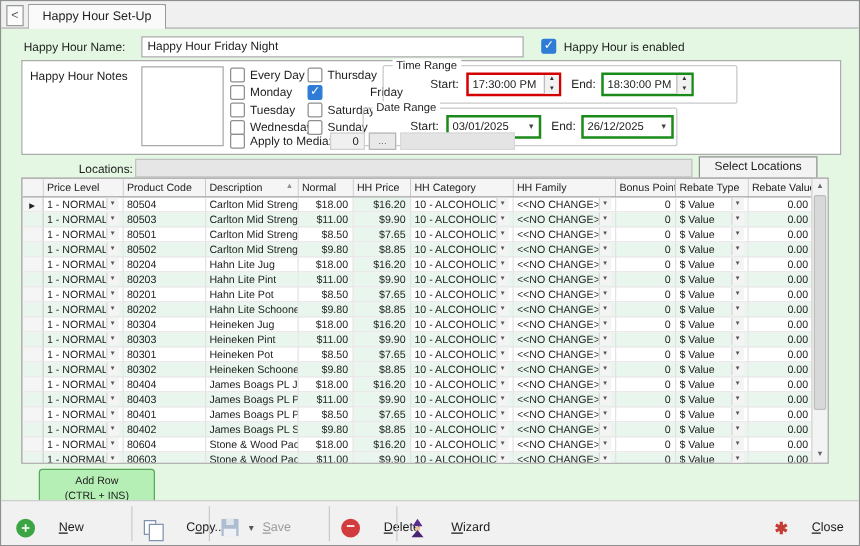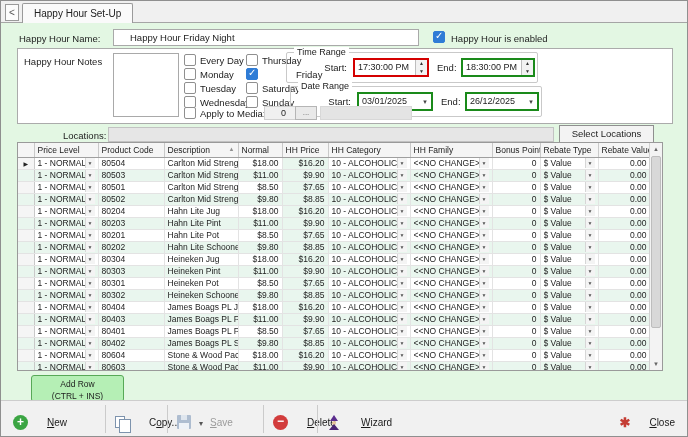--- a/index.html
+++ b/index.html
@@ -10,21 +10,21 @@
 
   
   .tabstrip { position:absolute; top:0; left:0; right:0; height:22px; background:#f0f0f0; border-bottom:1px solid #a5a5a5; }
   .back-btn { position:absolute; left:4px; top:3px; width:14px; height:17px; border:1px solid #9a9a9a; background:#fcfcfc; font-size:10px; text-align:center; line-height:15px; color:#555; cursor:default; }
   .tab { position:absolute; left:21px; top:2px; height:21px; padding:0 11px; background:#fafafa; border:1px solid #9a9a9a; border-bottom:none; font-size:10px; line-height:19px; color:#222; border-radius:2px 2px 0 0; }
 
   
   .main { position:absolute; top:22px; left:0; right:0; bottom:36px; background:var(--mint,#e3f7e3); }
   .lbl { position:absolute; font-size:9.5px; color:#1d1d1d; white-space:nowrap; }
 
-  .tb { position:absolute; border:1px solid #a9a9a9; background:#fff; font-size:9.5px; padding:1px 16px; line-height:13px; overflow:hidden; white-space:nowrap; }
+  .tb { position:absolute; border:1px solid #a9a9a9; background:#fff; font-size:9.5px; padding:1px 4px; line-height:13px; overflow:hidden; white-space:nowrap; }
   .tb-disabled { background:#e6e6e6; border-color:#c2c2c2; }
 
   
   .cb { position:absolute; width:12px; height:12px; border:1px solid #8f8f8f; border-radius:2px; background:#fff; }
   .cb.checked { background:var(--check_blue,#2f7cd6); border-color:var(--check_blue,#2f7cd6); }
   .cb.checked::after { content:"✓"; position:absolute; left:1px; top:-2px; color:#fff; font-size:10px; }
 
   
   .panel { position:absolute; left:16px; top:25px; width:656px; height:76px; background:#fff; border:1px solid #ababab; }
   .notes-box { position:absolute; left:95px; top:4px; width:66px; height:64px; border:1px solid #a9a9a9; background:#fff; }
@@ -122,21 +122,21 @@
 
       <div class="cb" style="left:228px; top:5px;"></div>
       <div class="lbl" style="left:244px; top:6px;">Thursday</div>
       <div class="cb checked" style="left:228px; top:19px;"></div>
       <div class="lbl" style="left:244px; top:20px;margin-left:34px;">Friday</div>
       <div class="cb" style="left:228px; top:33px;"></div>
       <div class="lbl" style="left:244px; top:34px;">Saturday</div>
       <div class="cb" style="left:228px; top:47px;"></div>
       <div class="lbl" style="left:244px; top:48px;">Sunday</div>
 
-      <div class="fieldset" style="left:268px; top:3px; width:252px; height:31px;">
+      <div class="fieldset" style="left:288px; top:3px; width:284px; height:31px;">
         <span class="legend">Time Range</span>
         <div class="lbl" style="left:4px; top:9px; width:56px; text-align:right;">Start:</div>
         <div class="timectl hl-red" style="left:66px; top:5px; width:76px;">
           <span class="val">17:30:00 PM</span>
           <span class="spin">
               <span>▲</span>
               <span>▼</span>
             </span>
         </div>
         <div class="lbl" style="left:150px; top:9px;">End:</div>

